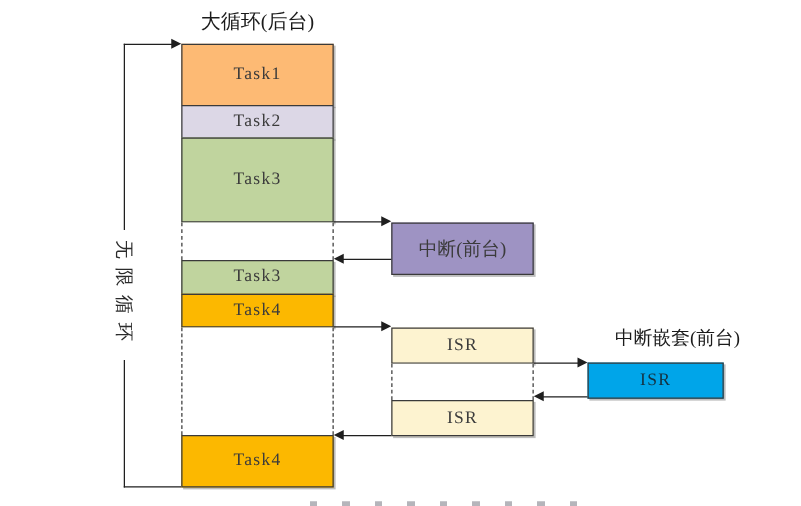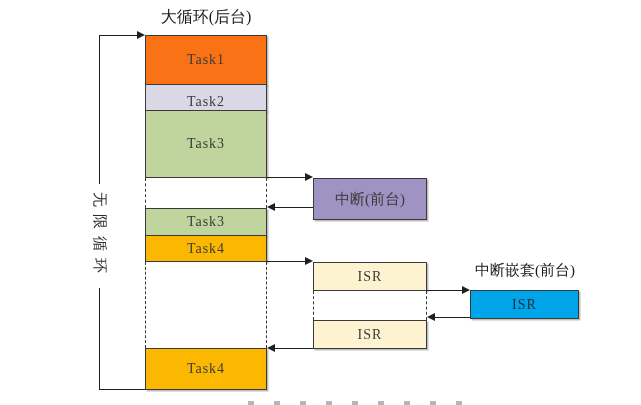--- a/index.html
+++ b/index.html
@@ -29,21 +29,21 @@
     border-left:8px solid var(--line); }
   .arr-l { position:absolute; width:0; height:0;
     border-top:4px solid transparent; border-bottom:4px solid transparent;
     border-right:8px solid var(--line); }
   .title {
     position:absolute; left:123px; top:7px; width:142px;
     text-align:center; font-size:16px; color:#1b1b1b; white-space:nowrap;
   }
   .nested-label {
     position:absolute; left:446px; top:261px; width:134px;
-    text-align:center; font-size:15px; color:#1b1b1b; white-space:nowrap;
+    text-align:right; font-size:15px; color:#1b1b1b; white-space:nowrap;
   }
   .loop-label {
     position:absolute; left:87px; top:236px;
     transform:translate(-50%,-50%) rotate(90deg);
     background:#ffffff; padding:0 8px;
     font-size:15px; letter-spacing:7px; white-space:nowrap; color:#2b2b2b;
   }
   .caption-frag {
     position:absolute; left:236px; top:401px; width:232px; height:4px;
     background:repeating-linear-gradient(90deg,
@@ -57,24 +57,24 @@
 <div class="canvas">
 
   <div class="title">大循环(后台)</div>
 
   <div class="vline" style="left:87px; top:35px; height:355px;"></div>
   <div class="hline" style="left:87px; top:35px; width:39px;"></div>
   <div class="arr-r" style="left:125px; top:31px;"></div>
   <div class="hline" style="left:87px; top:389px; width:46px;"></div>
   <div class="loop-label">无限循环</div>
 
-  <div class="box" style="left: 133px; top: 35px; width: 122px; height: 50px; background-color: #f97316;">
+  <div class="box" style="left: 133px; top: 35px; width: 122px; height: 50px; background-color: #fdba74;">
     <span>Task1</span>
   </div>
-  <div class="box" style="left: 133px; top: 84px; width: 122px; height: 27px; background-color: rgb(220, 215, 230); align-items: flex-end;">
+  <div class="box" style="left: 133px; top: 84px; width: 122px; height: 27px; background-color: rgb(220, 215, 230);">
     <span>Task2</span>
   </div>
   <div class="box" style="left: 133px; top: 110px; width: 122px; height: 68px; background-color: rgb(192, 212, 158);">
     <span>Task3</span>
   </div>
   <div class="gap" style="left:133px; top:178px; width:122px; height:30px;"></div>
   <div class="box" style="left: 133px; top: 208px; width: 122px; height: 28px; background-color: rgb(192, 212, 158);">
     <span>Task3</span>
   </div>
   <div class="box" style="left: 133px; top: 235px; width: 122px; height: 27px; background-color: rgb(252, 184, 0);">

